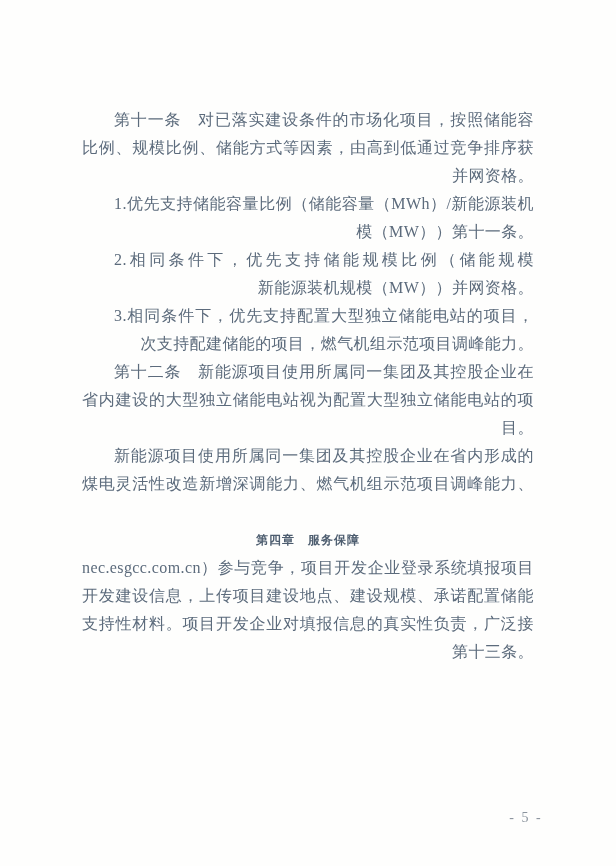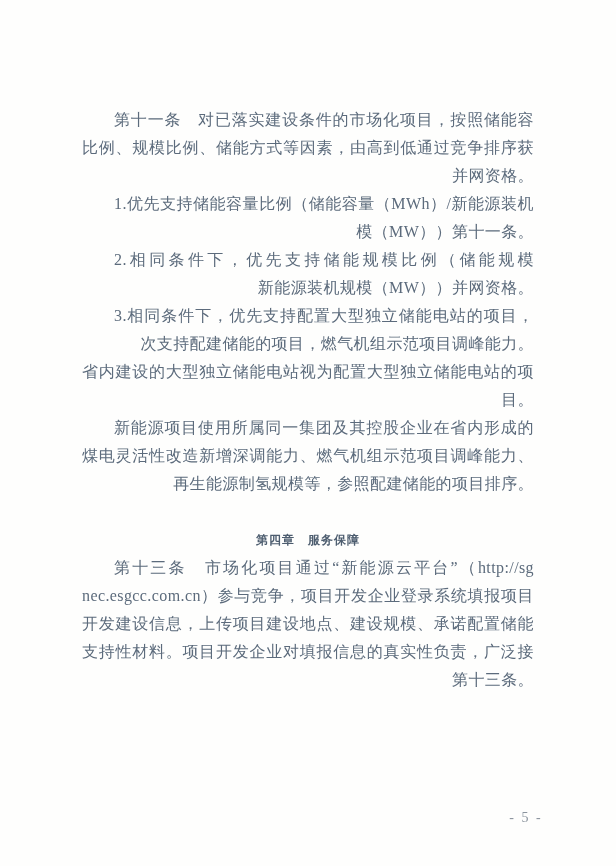--- a/index.html
+++ b/index.html
@@ -70,29 +70,28 @@
 
     <div class="line fill indent">第十一条　对已落实建设条件的市场化项目，按照储能容量</div>
     <div class="line fill">比例、规模比例、储能方式等因素，由高到低通过竞争排序获得</div>
     <div class="line">并网资格。</div>
     <div class="line fill indent">1.优先支持储能容量比例（储能容量（MWh）/新能源装机规</div>
     <div class="line">模（MW））第十一条。</div>
     <div class="line fill indent">2.相同条件下，优先支持储能规模比例（储能规模（MW）/</div>
     <div class="line">新能源装机规模（MW））并网资格。</div>
     <div class="line fill indent">3.相同条件下，优先支持配置大型独立储能电站的项目，其</div>
     <div class="line">次支持配建储能的项目，燃气机组示范项目调峰能力。</div>
+    <div class="line fill indent">第十二条　新能源项目使用所属同一集团及其控股企业在</div>
     <div class="line fill">省内建设的大型独立储能电站视为配置大型独立储能电站的项</div>
     <div class="line">目。</div>
     <div class="line fill indent">新能源项目使用所属同一集团及其控股企业在省内形成的</div>
     <div class="line fill">煤电灵活性改造新增深调能力、燃气机组示范项目调峰能力、可</div>
-    <div class="line">再生能源制氢规模等，参照配建储能的项目排序。</div>
 
     <div class="chapter">第四章　服务保障</div>
 
-    <div class="line fill indent">第十三条　市场化项目通过“新能源云平台”（http://sg</div>
     <div class="line fill">nec.esgcc.com.cn）参与竞争，项目开发企业登录系统填报项目</div>
     <div class="line fill">开发建设信息，上传项目建设地点、建设规模、承诺配置储能等</div>
     <div class="line fill">支持性材料。项目开发企业对填报信息的真实性负责，广泛接受</div>
     <div class="line">第十三条。</div>
 
   </div>
 
   <div class="page-number">- 5 -</div>
 </div>
 

